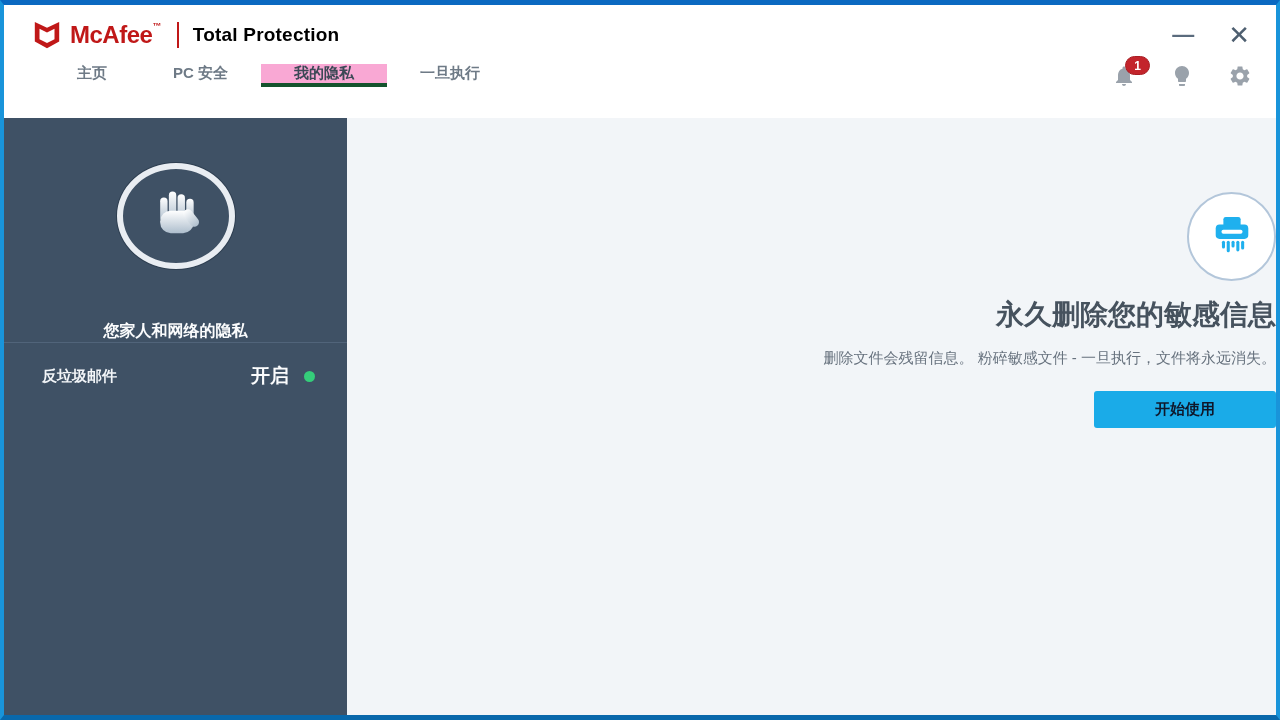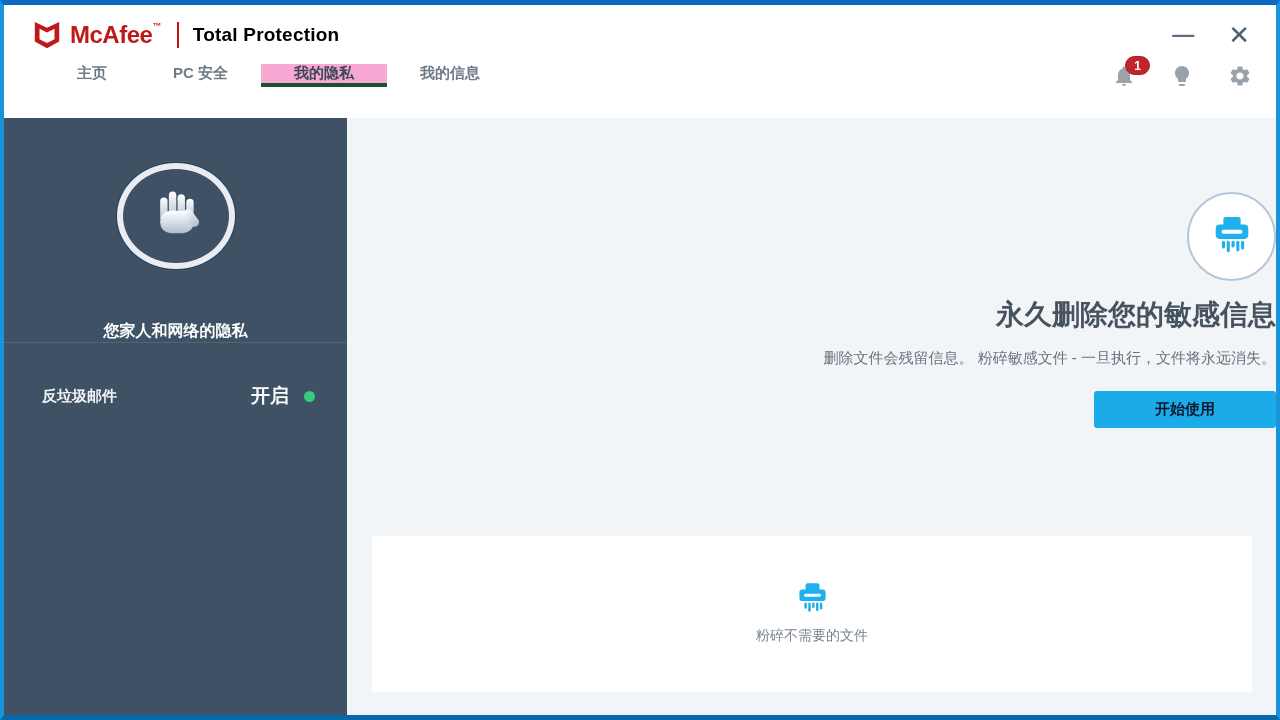--- a/index.html
+++ b/index.html
@@ -84,21 +84,21 @@
   .hand-circle {
     width:118px; height:106px; border-radius:50%;
     border:6px solid #e9edf2; margin-top:45px;
     display:flex; align-items:center; justify-content:center;
     box-shadow:0 0 0 1px #2f3f51;
   }
   .hand-circle svg { width:58px; height:58px; }
   .sidebar-title { font-size:16px; font-weight:bold; margin-top:20px; color:#fbfcfd; }
   .sidebar-row {
     display:flex; align-items:center;
-    padding:0 32px 0 38px; margin-top:40px; cursor:pointer;gap:25px;
+    padding:0 32px 0 38px; margin-top:20px; cursor:pointer;gap:25px;
   }
   .sidebar-row-label { font-size:15px; font-weight:bold; color:#f2f5f8; }
   .sidebar-row-right { margin-left:auto; display:flex; align-items:center; }
   .sidebar-row-status { font-size:19px; font-weight:bold; color:#fbfcfd; }
   .status-dot {
     width:11px; height:11px; border-radius:50%;
     background:#35cd7a; margin-left:15px;
   }
   .main { flex:1; background:#f2f5f8; position:relative; min-width:0; }
   .hero { display:flex; flex-direction:column; align-items:flex-end; }
@@ -143,21 +143,21 @@
     <div class="header-right">
       <span class="win-btn minimize-btn">—</span>
       <span class="win-btn close-btn">✕</span>
     </div>
   </div>
 
   <div class="nav">
     <div class="tab">主页</div>
     <div class="tab">PC 安全</div>
     <div class="tab active">我的隐私</div>
-    <div class="tab">我的信息</div>
+    <div class="tab">一旦执行</div>
     <div class="nav-icons">
       <div class="nav-icon">
         <svg viewBox="0 0 24 24">
             <path d="M12 22c1.1 0 2-.9 2-2h-4c0 1.1.89 2 2 2zm6-6v-5c0-3.07-1.64-5.64-4.5-6.32V4c0-.83-.67-1.5-1.5-1.5s-1.5.67-1.5 1.5v.68C7.63 5.36 6 7.92 6 11v5l-2 2v1h16v-1l-2-2z"></path>
           </svg>
         <span class="badge">1</span>
       </div>
       <div class="nav-icon">
         <svg viewBox="0 0 24 24">
             <path d="M9 21c0 .55.45 1 1 1h4c.55 0 1-.45 1-1v-1H9v1zm3-19C8.14 2 5 5.14 5 9c0 2.38 1.19 4.47 3 5.74V17c0 .55.45 1 1 1h6c.55 0 1-.45 1-1v-2.26c1.81-1.27 3-3.36 3-5.74 0-3.86-3.14-7-7-7z"></path>
@@ -218,31 +218,16 @@
               <rect x="33.5" y="28" width="3.2" height="9" rx="1.6"></rect>
             </g>
             <rect x="13" y="16.5" width="22" height="4" rx="2" fill="#ffffff"></rect>
           </svg>
         </div>
         <div class="hero-heading">永久删除您的敏感信息</div>
         <div class="hero-desc">删除文件会残留信息。 粉碎敏感文件 - 一旦执行，文件将永远消失。</div>
         <button class="cta-button">开始使用</button>
       </div>
 
-      <div class="shred-card">
-        <svg viewBox="0 0 48 48">
-          <g fill="#1fb0ee">
-            <rect x="15" y="3" width="18" height="12" rx="2.5"></rect>
-            <rect x="7" y="11" width="34" height="15" rx="4"></rect>
-            <rect x="13.5" y="28" width="3.2" height="8" rx="1.6"></rect>
-            <rect x="18.5" y="28" width="3.2" height="12" rx="1.6"></rect>
-            <rect x="23.5" y="28" width="3.2" height="7" rx="1.6"></rect>
-            <rect x="28.5" y="28" width="3.2" height="11" rx="1.6"></rect>
-            <rect x="33.5" y="28" width="3.2" height="9" rx="1.6"></rect>
-          </g>
-          <rect x="13" y="16.5" width="22" height="4" rx="2" fill="#ffffff"></rect>
-        </svg>
-        <div class="shred-card-label">粉碎不需要的文件</div>
-      </div>
     </div>
 
   </div>
 </div>
 
 </body></html>

